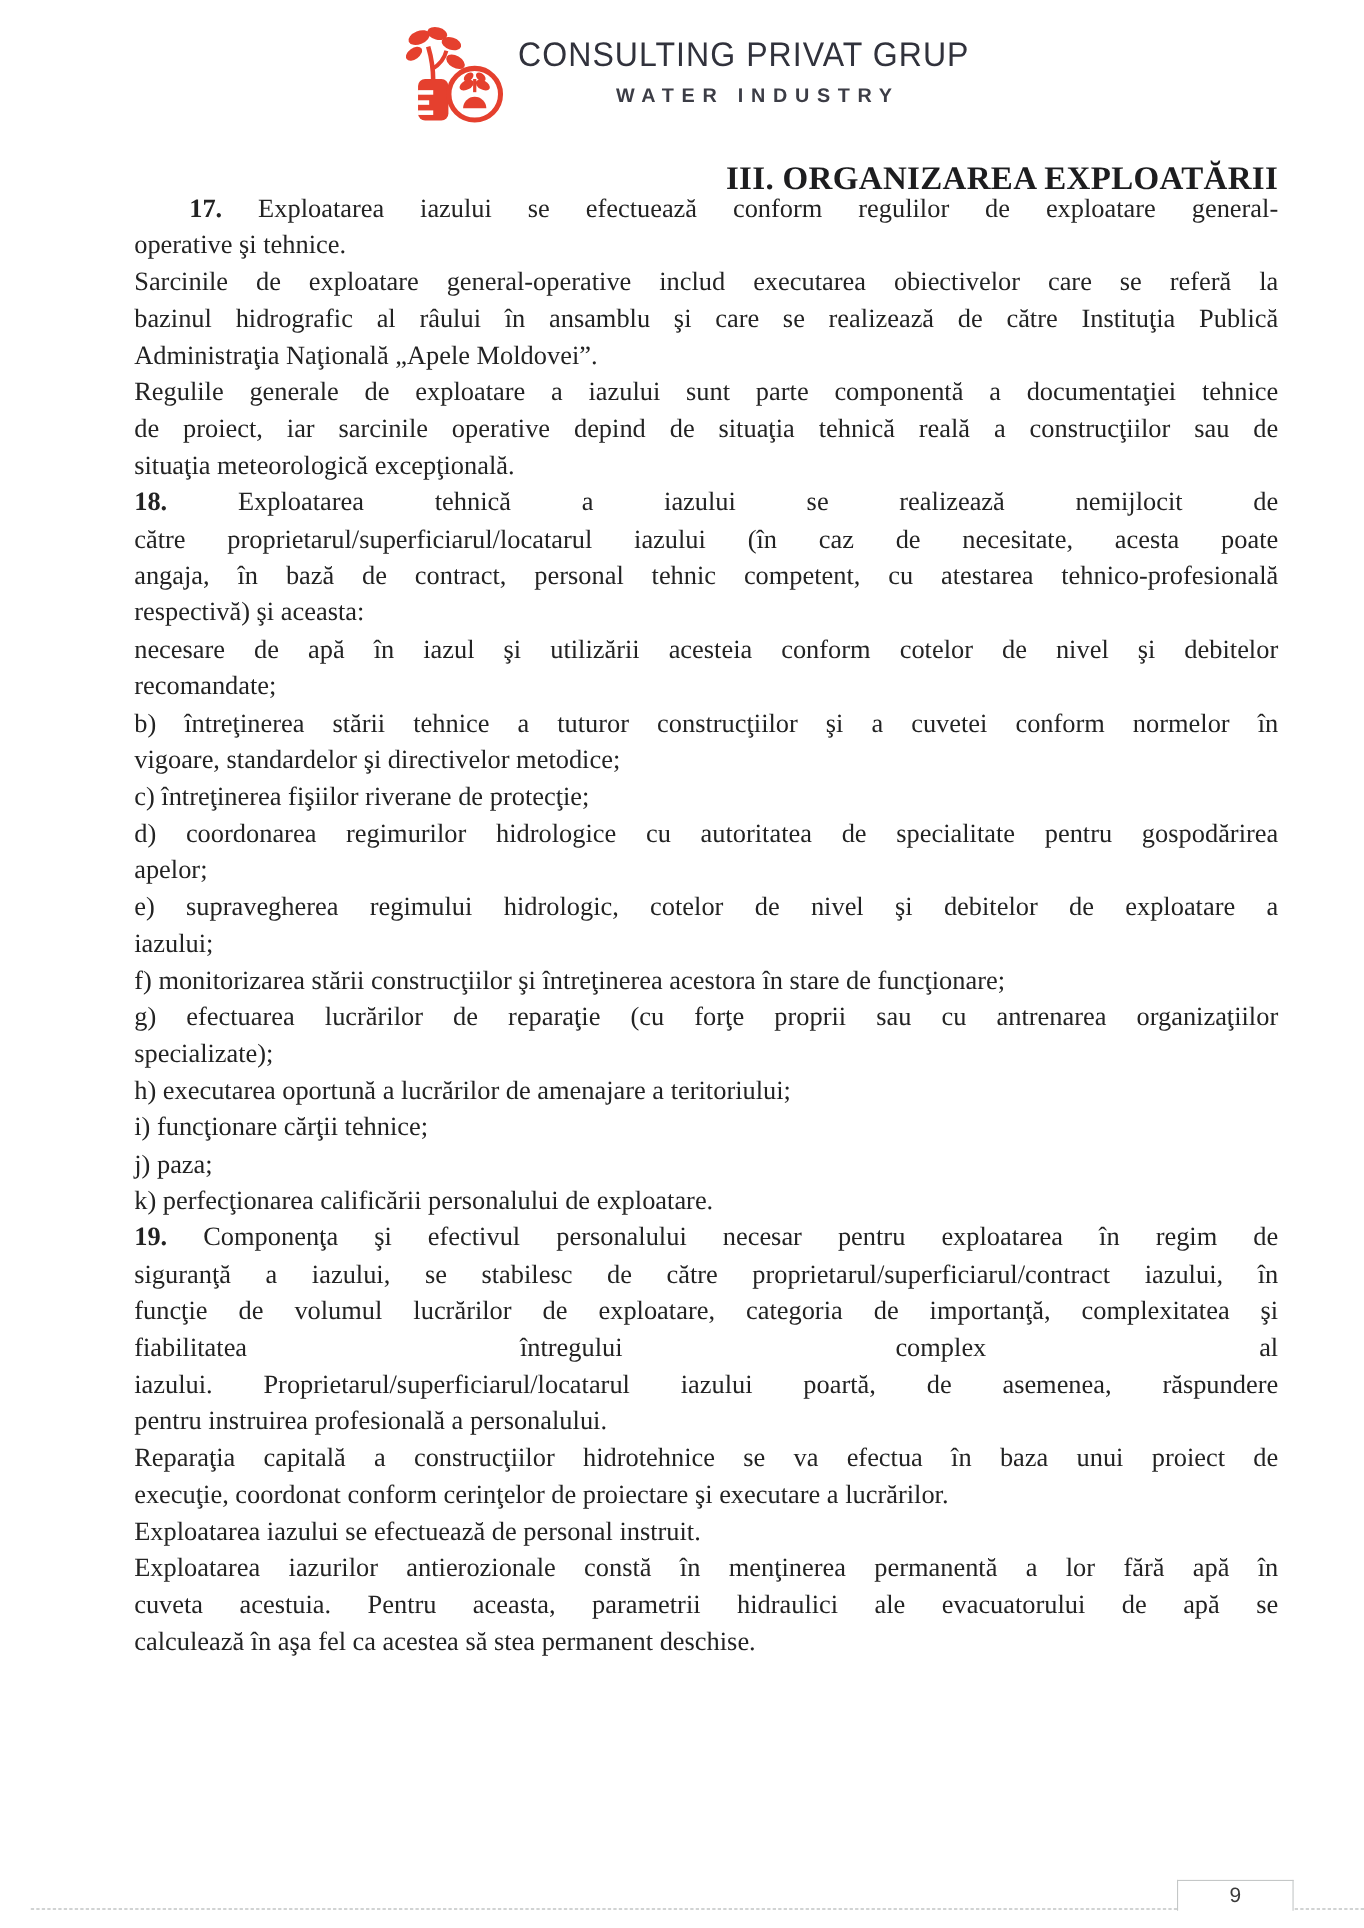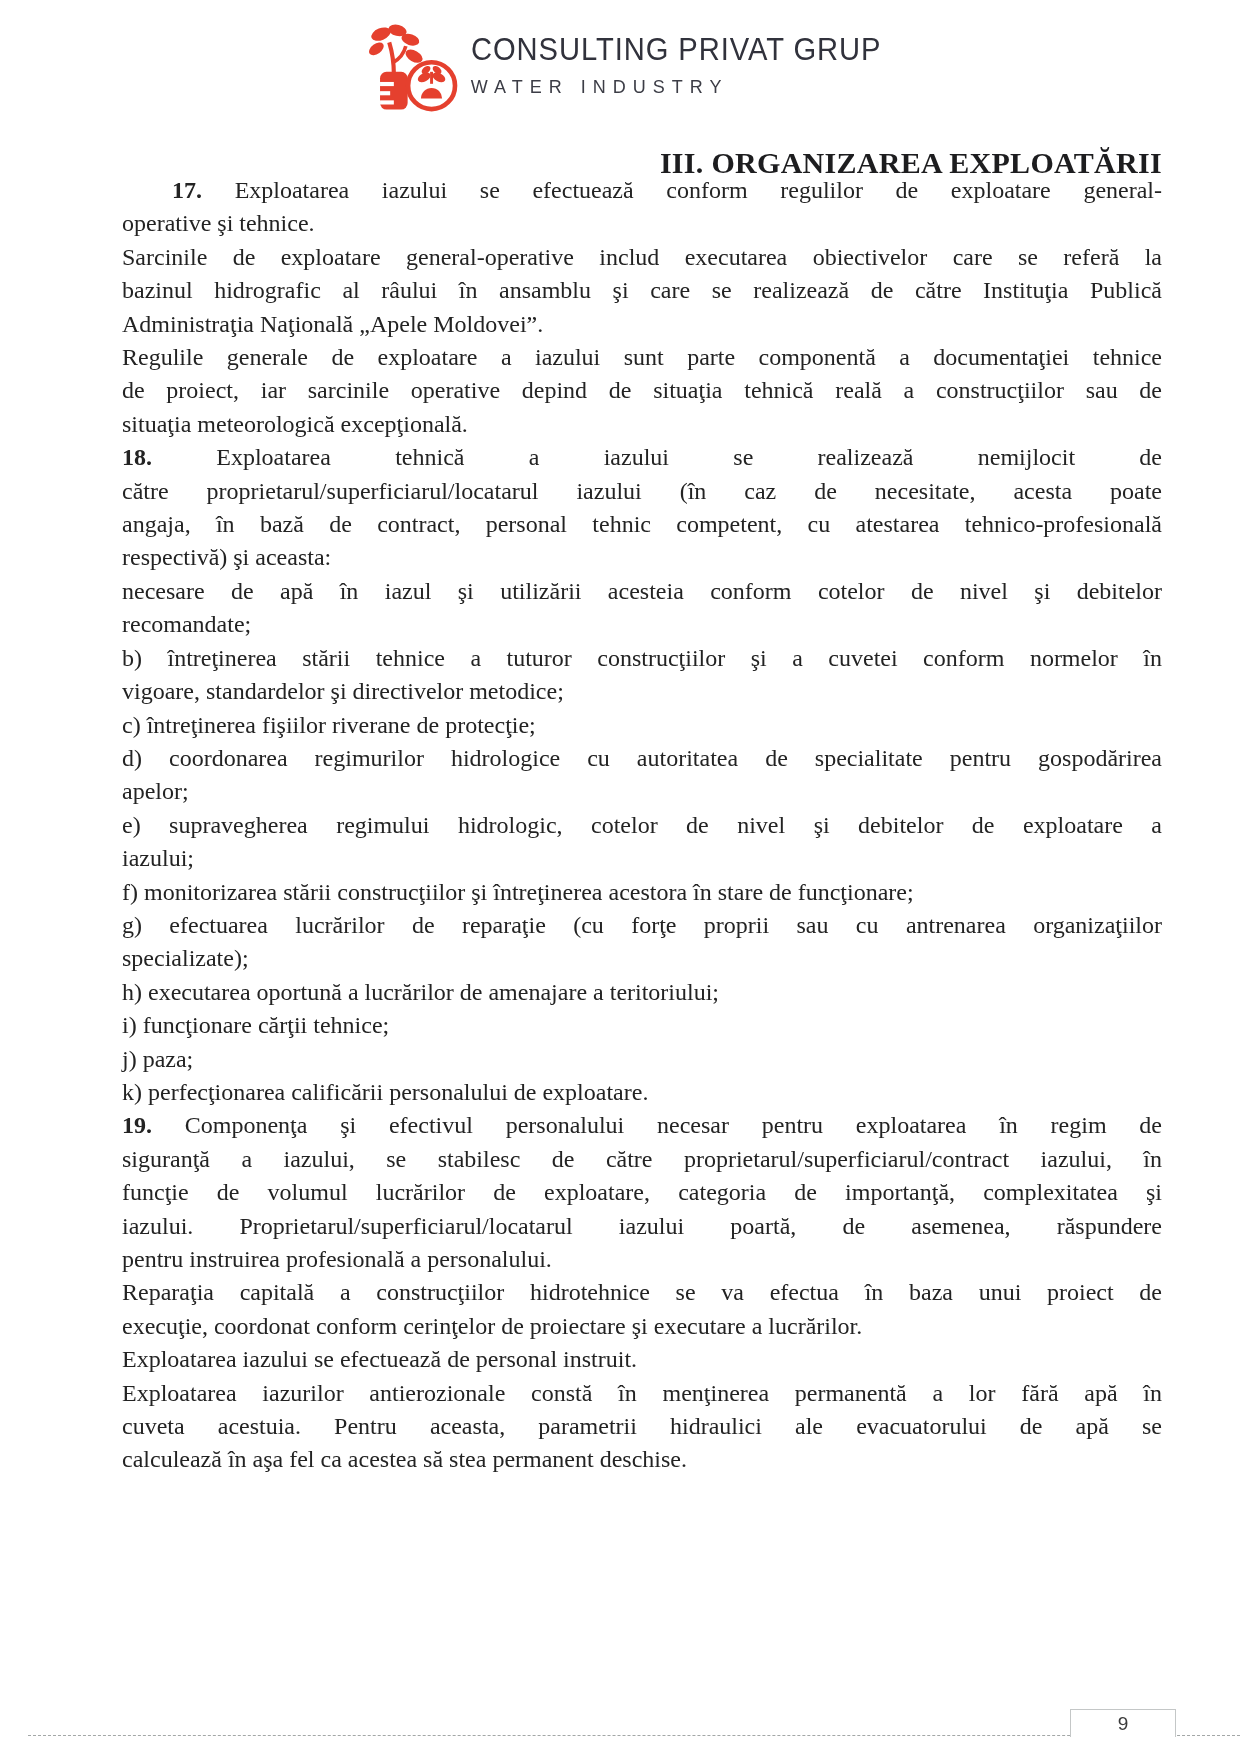--- a/index.html
+++ b/index.html
@@ -16,35 +16,35 @@
     position: absolute;
     top: 24px;
     left: 0;
     width: 1240px;
     display: flex;
     justify-content: center;
     align-items: flex-start;
   }
   .logo-inner { display: flex; align-items: flex-start; transform: translateX(18px); }
   .logo-icon { flex: 0 0 auto; }
-  .logo-text { margin-left: 10px; padding-top: 8px; text-align: left; }
+  .logo-text { margin-left: 10px; padding-top: 8px; text-align: center; }
   .company {
     font-family: "Liberation Sans", sans-serif;
     font-size: 31px;
     font-weight: 400;
     letter-spacing: 1px;
     color: #31323c;
     transform: scaleX(0.94);
     transform-origin: left top;
     white-space: nowrap;
   }
   .tagline {
     font-family: "Liberation Sans", sans-serif;
     font-size: 18px;
-    font-weight: 400;
+    font-weight: 700;
     letter-spacing: 7px;
     color: #3c3d46;
     margin-top: 9px;
     white-space: nowrap;
   }
   
   .doc-title {
     position: absolute;
     top: 146px;
     left: 122px;
@@ -169,20 +169,21 @@
       <div class="line"><span>f) monitorizarea stării construcţiilor şi întreţinerea acestora în stare de funcţionare;</span></div>
       <div class="line just"><span>g) efectuarea lucrărilor de reparaţie (cu forţe proprii sau cu antrenarea organizaţiilor</span></div>
       <div class="line"><span>specializate);</span></div>
       <div class="line"><span>h) executarea oportună a lucrărilor de amenajare a teritoriului;</span></div>
       <div class="line"><span>i) funcţionare cărţii tehnice;</span></div>
       <div class="line"><span>j) paza;</span></div>
       <div class="line"><span>k) perfecţionarea calificării personalului de exploatare.</span></div>
       <div class="line just"><b>19.</b><span> Componenţa şi efectivul personalului necesar pentru exploatarea în regim de</span></div>
       <div class="line just"><span>siguranţă a iazului, se stabilesc de către proprietarul/superficiarul/contract iazului, în</span></div>
       <div class="line just"><span>funcţie de volumul lucrărilor de exploatare, categoria de importanţă, complexitatea şi</span></div>
+      <div class="line just"><span>fiabilitatea întregului complex al</span></div>
       <div class="line just"><span>iazului. Proprietarul/superficiarul/locatarul iazului poartă, de asemenea, răspundere</span></div>
       <div class="line"><span>pentru instruirea profesională a personalului.</span></div>
       <div class="line just"><span>Reparaţia capitală a construcţiilor hidrotehnice se va efectua în baza unui proiect de</span></div>
       <div class="line"><span>execuţie, coordonat conform cerinţelor de proiectare şi executare a lucrărilor.</span></div>
       <div class="line"><span>Exploatarea iazului se efectuează de personal instruit.</span></div>
       <div class="line just"><span>Exploatarea iazurilor antierozionale constă în menţinerea permanentă a lor fără apă în</span></div>
       <div class="line just"><span>cuveta acestuia. Pentru aceasta, parametrii hidraulici ale evacuatorului de apă se</span></div>
       <div class="line"><span>calculează în aşa fel ca acestea să stea permanent deschise.</span></div>
     </main>
 

